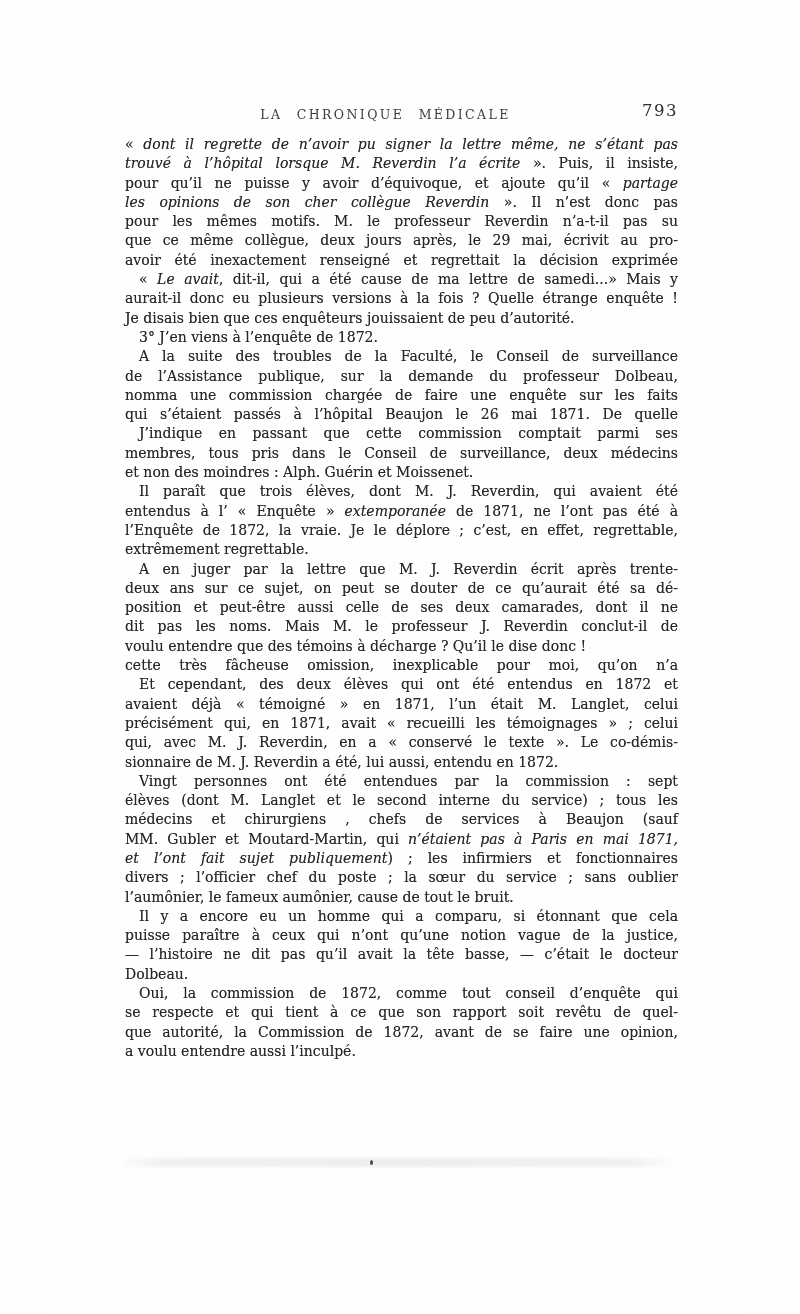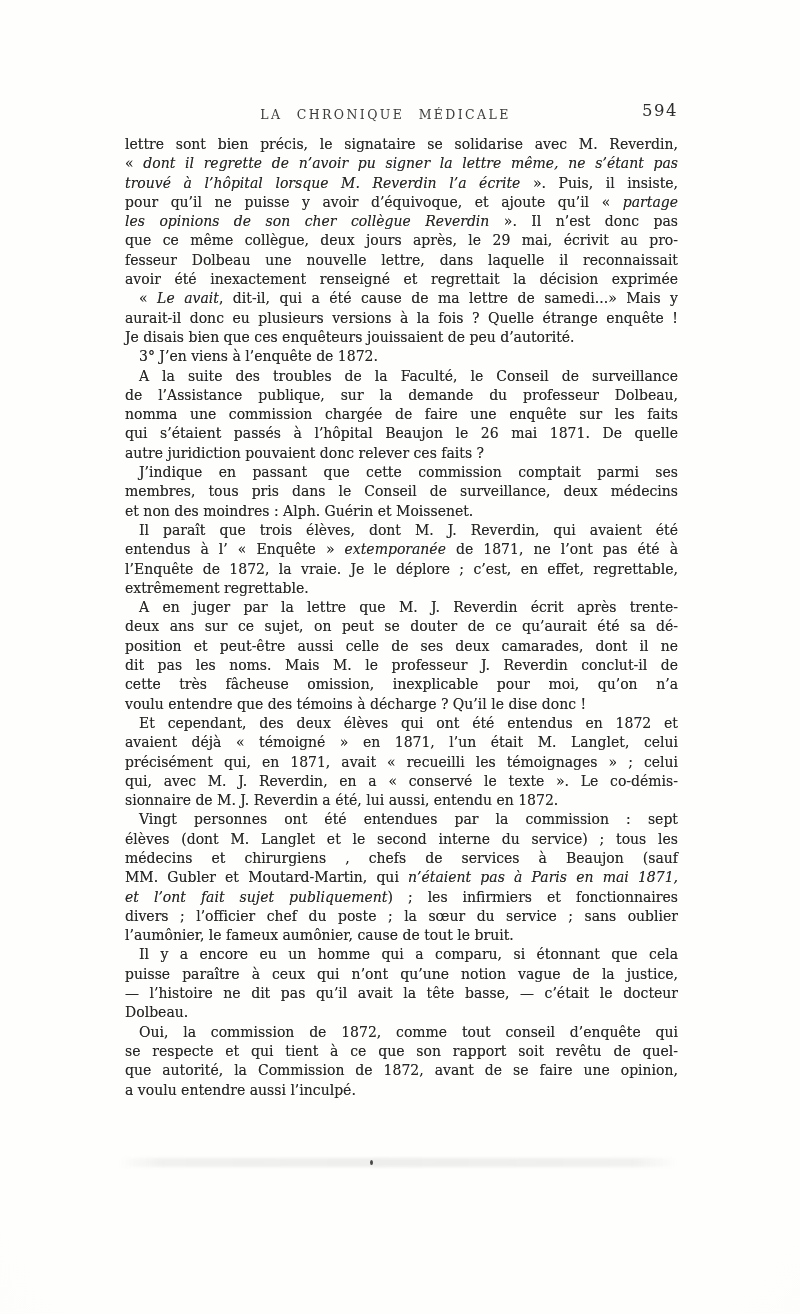--- a/index.html
+++ b/index.html
@@ -73,67 +73,65 @@
     opacity:0.85;
     pointer-events:none;
   }
 </style>
 </head>
 <body>
 
 <div class="page">
   <div class="header">
     <div class="journal-title">LA CHRONIQUE MÉDICALE</div>
-    <div class="page-number">594</div>
+    <div class="page-number">793</div>
   </div>
 
   <div class="body-text">
       <div class="para">
-        <div class="line"><span>lettre sont bien précis, le signataire se solidarise avec M. Reverdin,</span></div>
         <div class="line"><span>« </span><span class="it">dont il regrette de n’avoir pu signer la lettre même, ne s’étant pas</span></div>
         <div class="line"><span class="it">trouvé à l’hôpital lorsque M. Reverdin l’a écrite</span><span> ». Puis, il insiste,</span></div>
         <div class="line"><span>pour qu’il ne puisse y avoir d’équivoque, et ajoute qu’il « </span><span class="it">partage</span></div>
         <div class="line"><span class="it">les opinions de son cher collègue Reverdin</span><span> ». Il n’est donc pas</span></div>
+        <div class="line"><span>pour les mêmes motifs. M. le professeur Reverdin n’a-t-il pas su</span></div>
         <div class="line"><span>que ce même collègue, deux jours après, le 29 mai, écrivit au pro-</span></div>
-        <div class="line"><span>fesseur Dolbeau une nouvelle lettre, dans laquelle il reconnaissait</span></div>
         <div class="line"><span>avoir été inexactement renseigné et regrettait la décision exprimée</span></div>
       </div>
       <div class="para">
         <div class="line indent"><span>« </span><span class="it">Le avait</span><span>, dit-il, qui a été cause de ma lettre de samedi...» Mais y</span></div>
         <div class="line"><span>aurait-il donc eu plusieurs versions à la fois ? Quelle étrange enquête !</span></div>
         <div class="line last"><span>Je disais bien que ces enquêteurs jouissaient de peu d’autorité.</span></div>
       </div>
       <div class="para">
         <div class="line last indent"><span>3° J’en viens à l’enquête de 1872.</span></div>
       </div>
       <div class="para">
         <div class="line indent"><span>A la suite des troubles de la Faculté, le Conseil de surveillance</span></div>
         <div class="line"><span>de l’Assistance publique, sur la demande du professeur Dolbeau,</span></div>
         <div class="line"><span>nomma une commission chargée de faire une enquête sur les faits</span></div>
         <div class="line"><span>qui s’étaient passés à l’hôpital Beaujon le 26 mai 1871. De quelle</span></div>
-        <div class="line last"><span>autre juridiction pouvaient donc relever ces faits ?</span></div>
       </div>
       <div class="para">
         <div class="line indent"><span>J’indique en passant que cette commission comptait parmi ses</span></div>
         <div class="line"><span>membres, tous pris dans le Conseil de surveillance, deux médecins</span></div>
         <div class="line last"><span>et non des moindres : Alph. Guérin et Moissenet.</span></div>
       </div>
       <div class="para">
         <div class="line indent"><span>Il paraît que trois élèves, dont M. J. Reverdin, qui avaient été</span></div>
         <div class="line"><span>entendus à l’ « Enquête » </span><span class="it">extemporanée</span><span> de 1871, ne l’ont pas été à</span></div>
         <div class="line"><span>l’Enquête de 1872, la vraie. Je le déplore ; c’est, en effet, regrettable,</span></div>
         <div class="line last"><span>extrêmement regrettable.</span></div>
       </div>
       <div class="para">
         <div class="line indent"><span>A en juger par la lettre que M. J. Reverdin écrit après trente-</span></div>
         <div class="line"><span>deux ans sur ce sujet, on peut se douter de ce qu’aurait été sa dé-</span></div>
         <div class="line"><span>position et peut-être aussi celle de ses deux camarades, dont il ne</span></div>
         <div class="line"><span>dit pas les noms. Mais M. le professeur J. Reverdin conclut-il de</span></div>
+        <div class="line last"><span>voulu entendre que des témoins à décharge ? Qu’il le dise donc !</span></div>
         <div class="line"><span>cette très fâcheuse omission, inexplicable pour moi, qu’on n’a</span></div>
-        <div class="line last"><span>voulu entendre que des témoins à décharge ? Qu’il le dise donc !</span></div>
       </div>
       <div class="para">
         <div class="line indent"><span>Et cependant, des deux élèves qui ont été entendus en 1872 et</span></div>
         <div class="line"><span>avaient déjà « témoigné » en 1871, l’un était M. Langlet, celui</span></div>
         <div class="line"><span>précisément qui, en 1871, avait « recueilli les témoignages » ; celui</span></div>
         <div class="line"><span>qui, avec M. J. Reverdin, en a « conservé le texte ». Le co-démis-</span></div>
         <div class="line last"><span>sionnaire de M. J. Reverdin a été, lui aussi, entendu en 1872.</span></div>
       </div>
       <div class="para">
         <div class="line indent"><span>Vingt personnes ont été entendues par la commission : sept</span></div>

